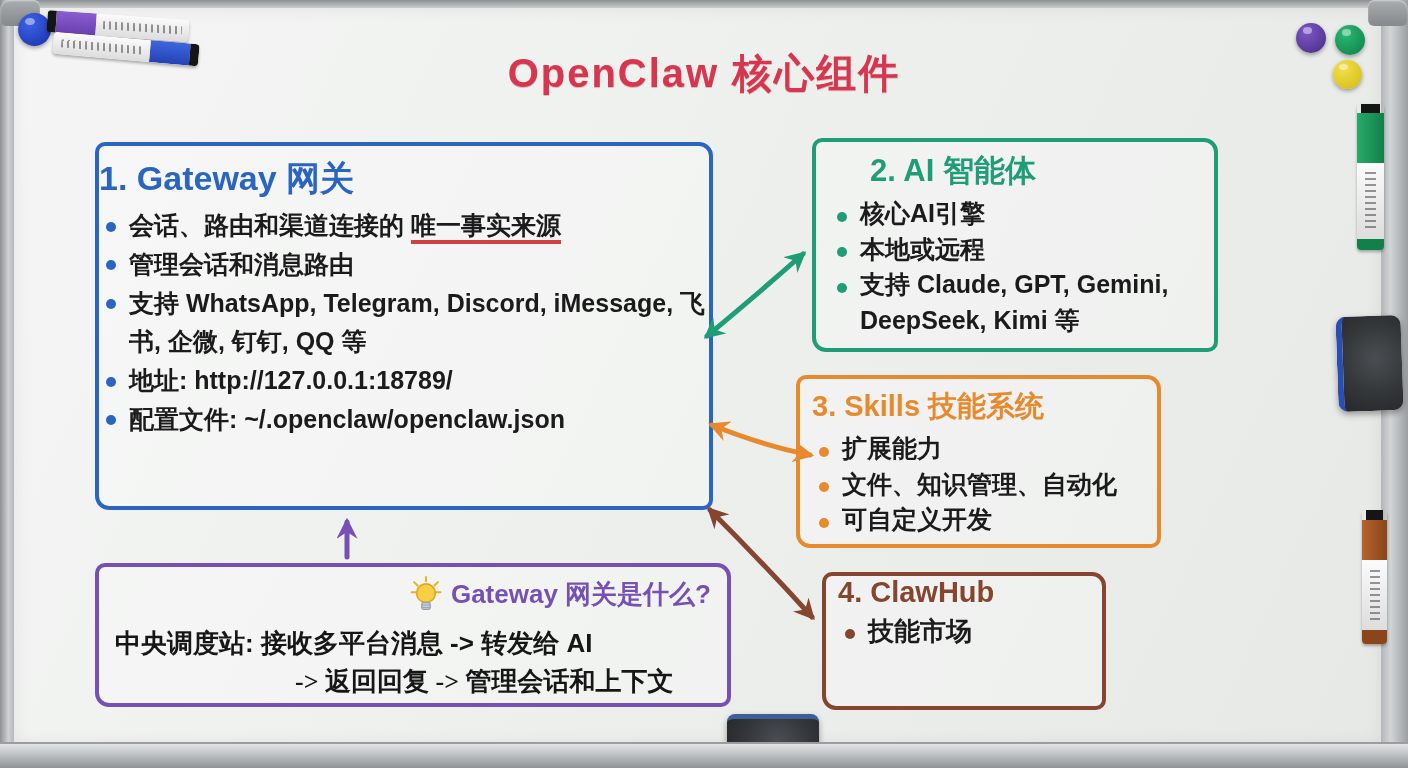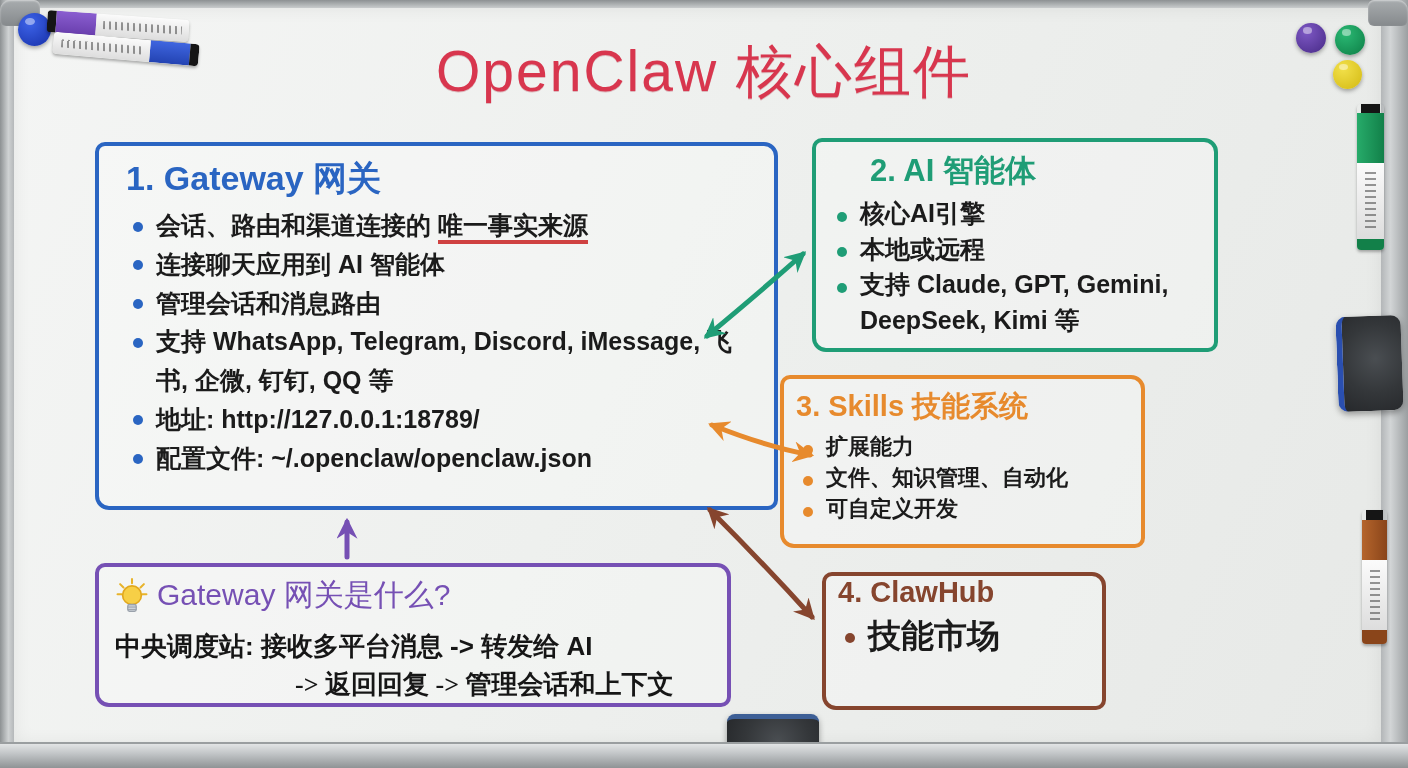--- a/index.html
+++ b/index.html
@@ -23,53 +23,53 @@
   .cap-tl{left:0;top:0;border-top-left-radius:10px;}
   .cap-tr{right:0;top:0;border-top-right-radius:10px;}
   .right-rail{position:absolute;right:0;top:0;bottom:0;width:27px;
     background:linear-gradient(90deg,#b3b6b8 0%,#d2d5d6 35%,#9b9fa1 100%);}
   .left-rail{position:absolute;left:0;top:0;bottom:0;width:14px;
     background:linear-gradient(90deg,#8d9193 0%,#cfd2d3 60%,#b5b8ba 100%);}
   .top-rail{position:absolute;left:0;right:0;top:0;height:8px;
     background:linear-gradient(180deg,#8d9193,#c9cccd);}
 
   .title{
-    position:absolute;left:0;right:0;top:30px;margin:4px;text-align:center;
-    font-size:57px;font-weight:400;color:#d8364e;letter-spacing:2px;
+    position:absolute;left:0;right:0;top:30px;margin:16px;text-align:center;
+    font-size:40px;font-weight:700;color:#d8364e;letter-spacing:2px;
     text-shadow:0 1px 0 rgba(160,20,40,.25);
   }
 
   .box{position:absolute;border-radius:10px 14px 10px 14px;background:rgba(255,255,255,.25);}
   .box h2{margin:0 0 4px 0;font-weight:800;}
   .bullets{list-style:none;margin:0;padding:0;color:#1b1b1b;font-weight:600;}
   .bullets li{position:relative;padding-left:30px;}
   .bullets li::before{
     content:"";position:absolute;left:7px;top:0.62em;width:10px;height:10px;border-radius:50%;
     background:var(--dot,#333);
   }
 
-  .box-gateway{left:95px;top:142px;width:683px;height:368px;border:4px solid #2a65c2;padding:10px 27px;box-sizing:border-box;}
+  .box-gateway{left:95px;top:142px;width:618px;height:368px;border:4px solid #2a65c2;padding:10px 0;box-sizing:border-box;}
   .box-gateway h2{color:#2a65c2;font-size:34px;}
   .box-gateway .bullets{--dot:#2a65c2;font-size:25px;line-height:1.55;}
   .em-underline{font-weight:800;border-bottom:4px solid #cf4141;padding-bottom:1px;}
 
   .box-agent{left:812px;top:138px;width:406px;height:214px;border:4px solid #1f9d76;padding:8px 14px;box-sizing:border-box;}
   .box-agent h2{color:#1f9d76;font-size:31px;margin-left:40px;}
   .box-agent .bullets{--dot:#1f9d76;font-size:25px;line-height:1.42;}
 
-  .box-skills{left:780px;top:375px;width:365px;height:173px;border:4px solid #e78a2d;padding:8px 12px;box-sizing:border-box;}
+  .box-skills{left:796px;top:375px;width:365px;height:173px;border:4px solid #e78a2d;padding:8px 12px;box-sizing:border-box;}
   .box-skills h2{color:#e78a2d;font-size:29px;}
-  .box-skills .bullets{--dot:#e78a2d;font-size:22px;line-height:1.42;}
+  .box-skills .bullets{--dot:#e78a2d;font-size:25px;line-height:1.42;}
 
   .box-clawhub{left:822px;top:572px;width:284px;height:138px;border:4px solid #86452e;padding:0 12px;box-sizing:border-box;}
   .box-clawhub h2{color:#86452e;font-size:29px;}
-  .box-clawhub .bullets{--dot:#86452e;font-size:33px;line-height:1.42;}
+  .box-clawhub .bullets{--dot:#86452e;font-size:26px;line-height:1.42;}
 
   .box-note{left:95px;top:563px;width:636px;height:144px;border:4px solid #7650b4;padding:8px 16px;box-sizing:border-box;}
-  .note-head{display:flex;align-items:center;gap:8px;color:#7650b4;font-size:30px;font-weight:400;}
+  .note-head{display:flex;align-items:center;gap:8px;color:#7650b4;font-size:26px;font-weight:700;justify-content:flex-end;}
   .note-body{margin-top:12px;color:#161616;font-size:26px;font-weight:700;line-height:1.45;}
   .note-line2{padding-left:180px;font-family:Liberation Serif, serif;}
 
   .arrows{position:absolute;left:0;top:0;pointer-events:none;}
 
   
   .magnet{position:absolute;border-radius:50%;box-shadow:0 2px 4px rgba(0,0,0,.35);}
   .magnet::after{content:"";position:absolute;left:22%;top:14%;width:30%;height:22%;border-radius:50%;background:rgba(255,255,255,.45);}
   .m-blue{left:18px;top:13px;width:33px;height:33px;background:radial-gradient(circle at 35% 30%,#3d63e8,#162fa8);}
   .m-purple{left:1296px;top:23px;width:30px;height:30px;background:radial-gradient(circle at 35% 30%,#7d58c4,#472a86);}
@@ -128,21 +128,20 @@
   <div class="surface"></div>
   <div class="cap cap-tl"></div>
   <div class="cap cap-tr"></div>
 
   <h1 class="title">OpenClaw 核心组件</h1>
 
   <section class="box box-gateway">
     <h2>1. Gateway 网关</h2>
     <ul class="bullets">
       <li><span>会话、路由和渠道连接的 </span><span class="em-underline">唯一事实来源</span></li>
-      <li>连接聊天应用到 AI 智能体</li>
       <li>管理会话和消息路由</li>
       <li>支持 WhatsApp, Telegram, Discord, iMessage, 飞书, 企微, 钉钉, QQ 等</li>
       <li>地址: http://127.0.0.1:18789/</li>
       <li>配置文件: ~/.openclaw/openclaw.json</li>
     </ul>
   </section>
 
   <section class="box box-agent">
     <h2>2. AI 智能体</h2>
     <ul class="bullets">

